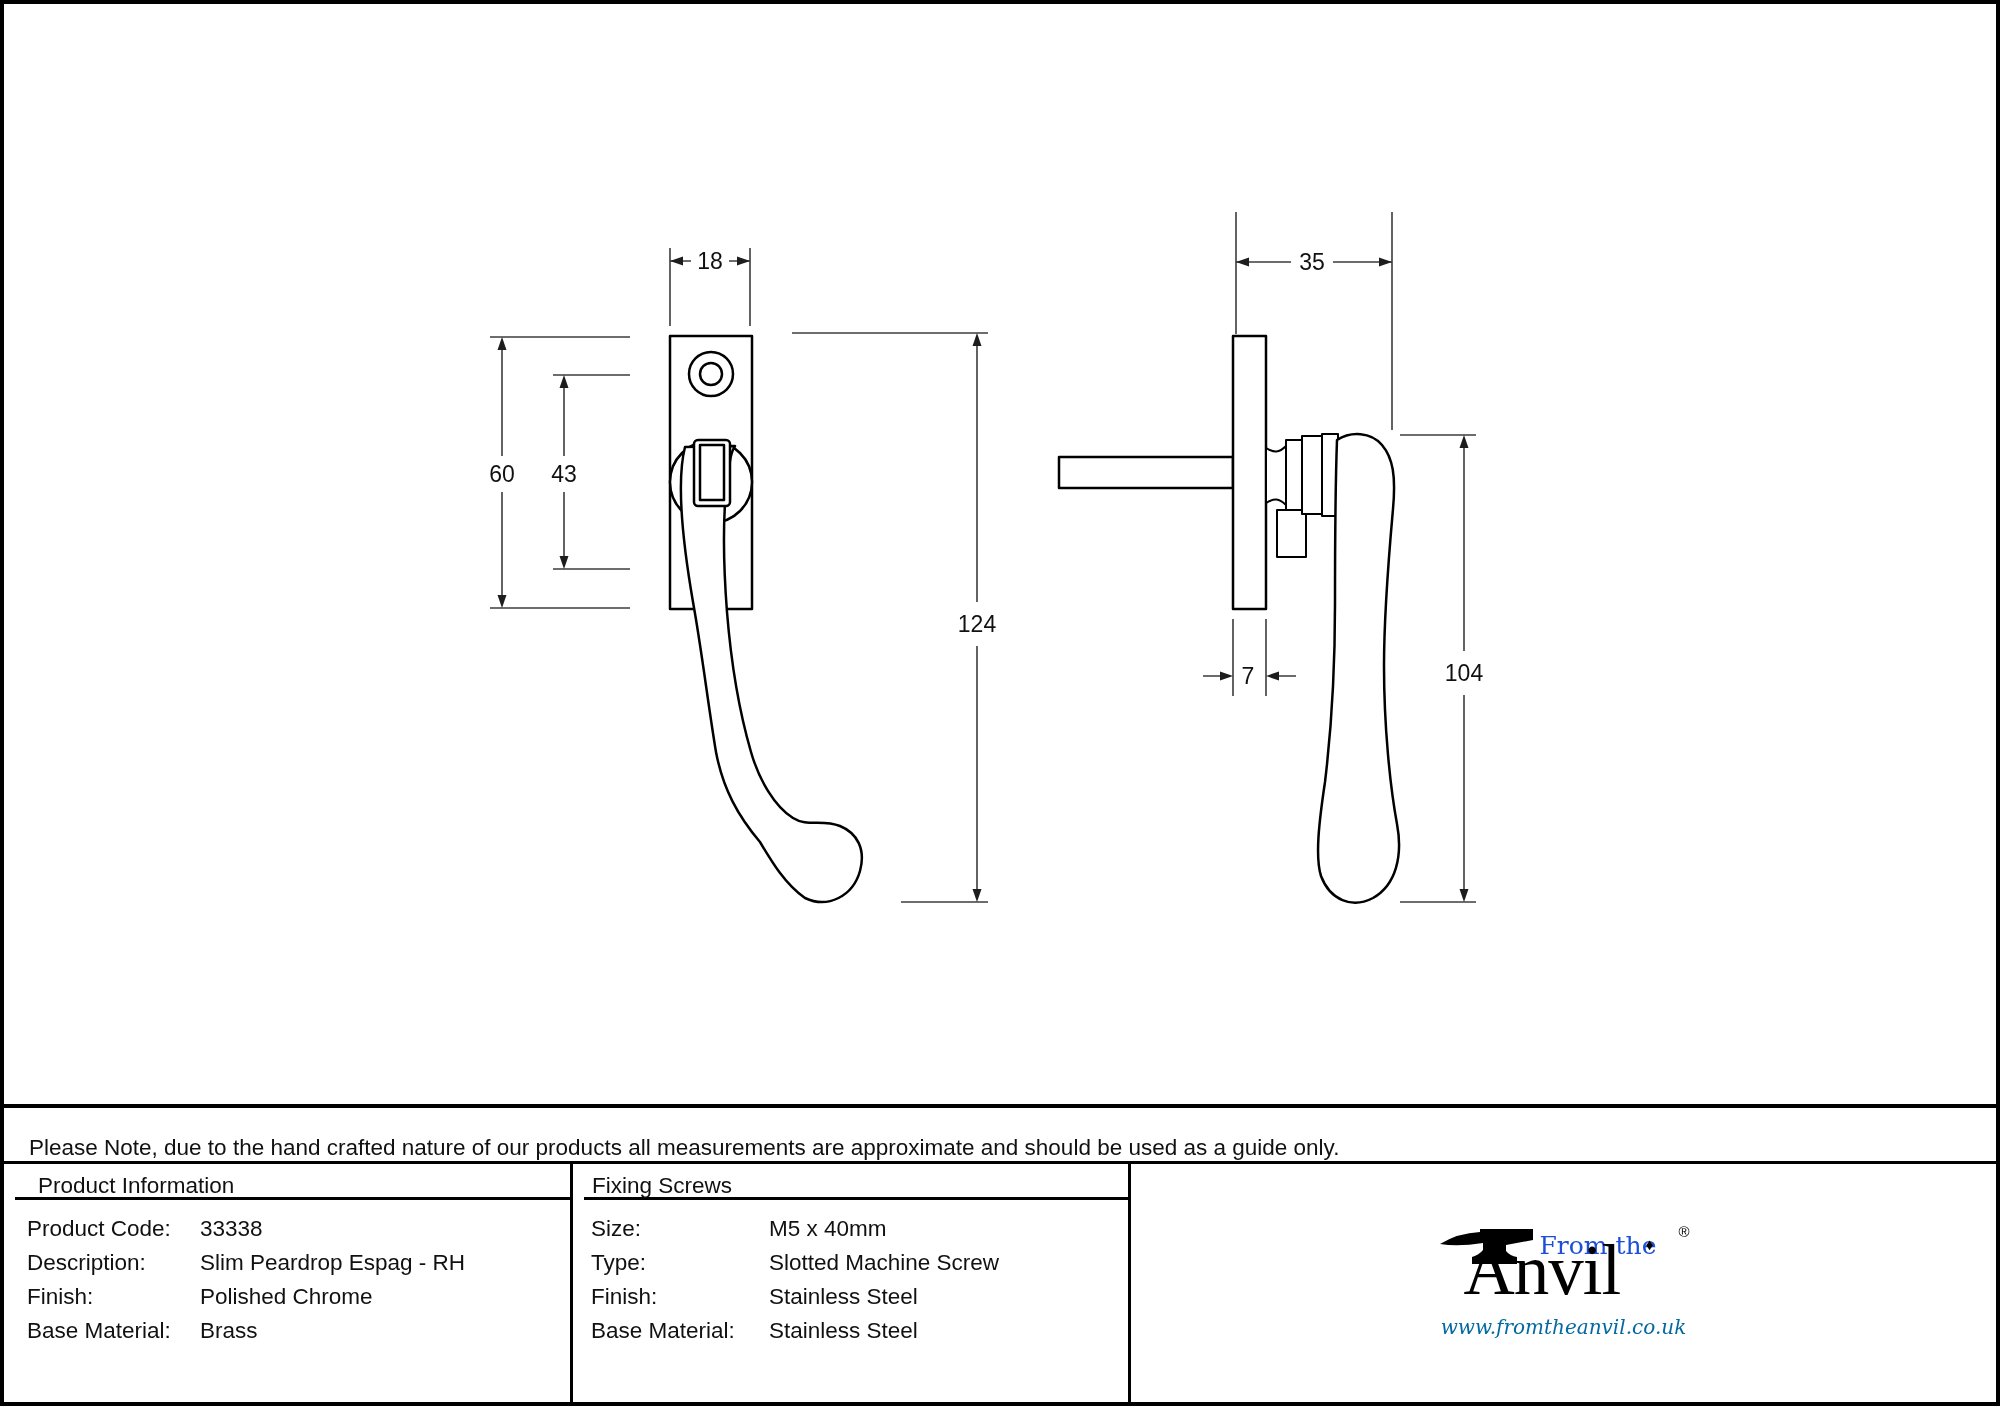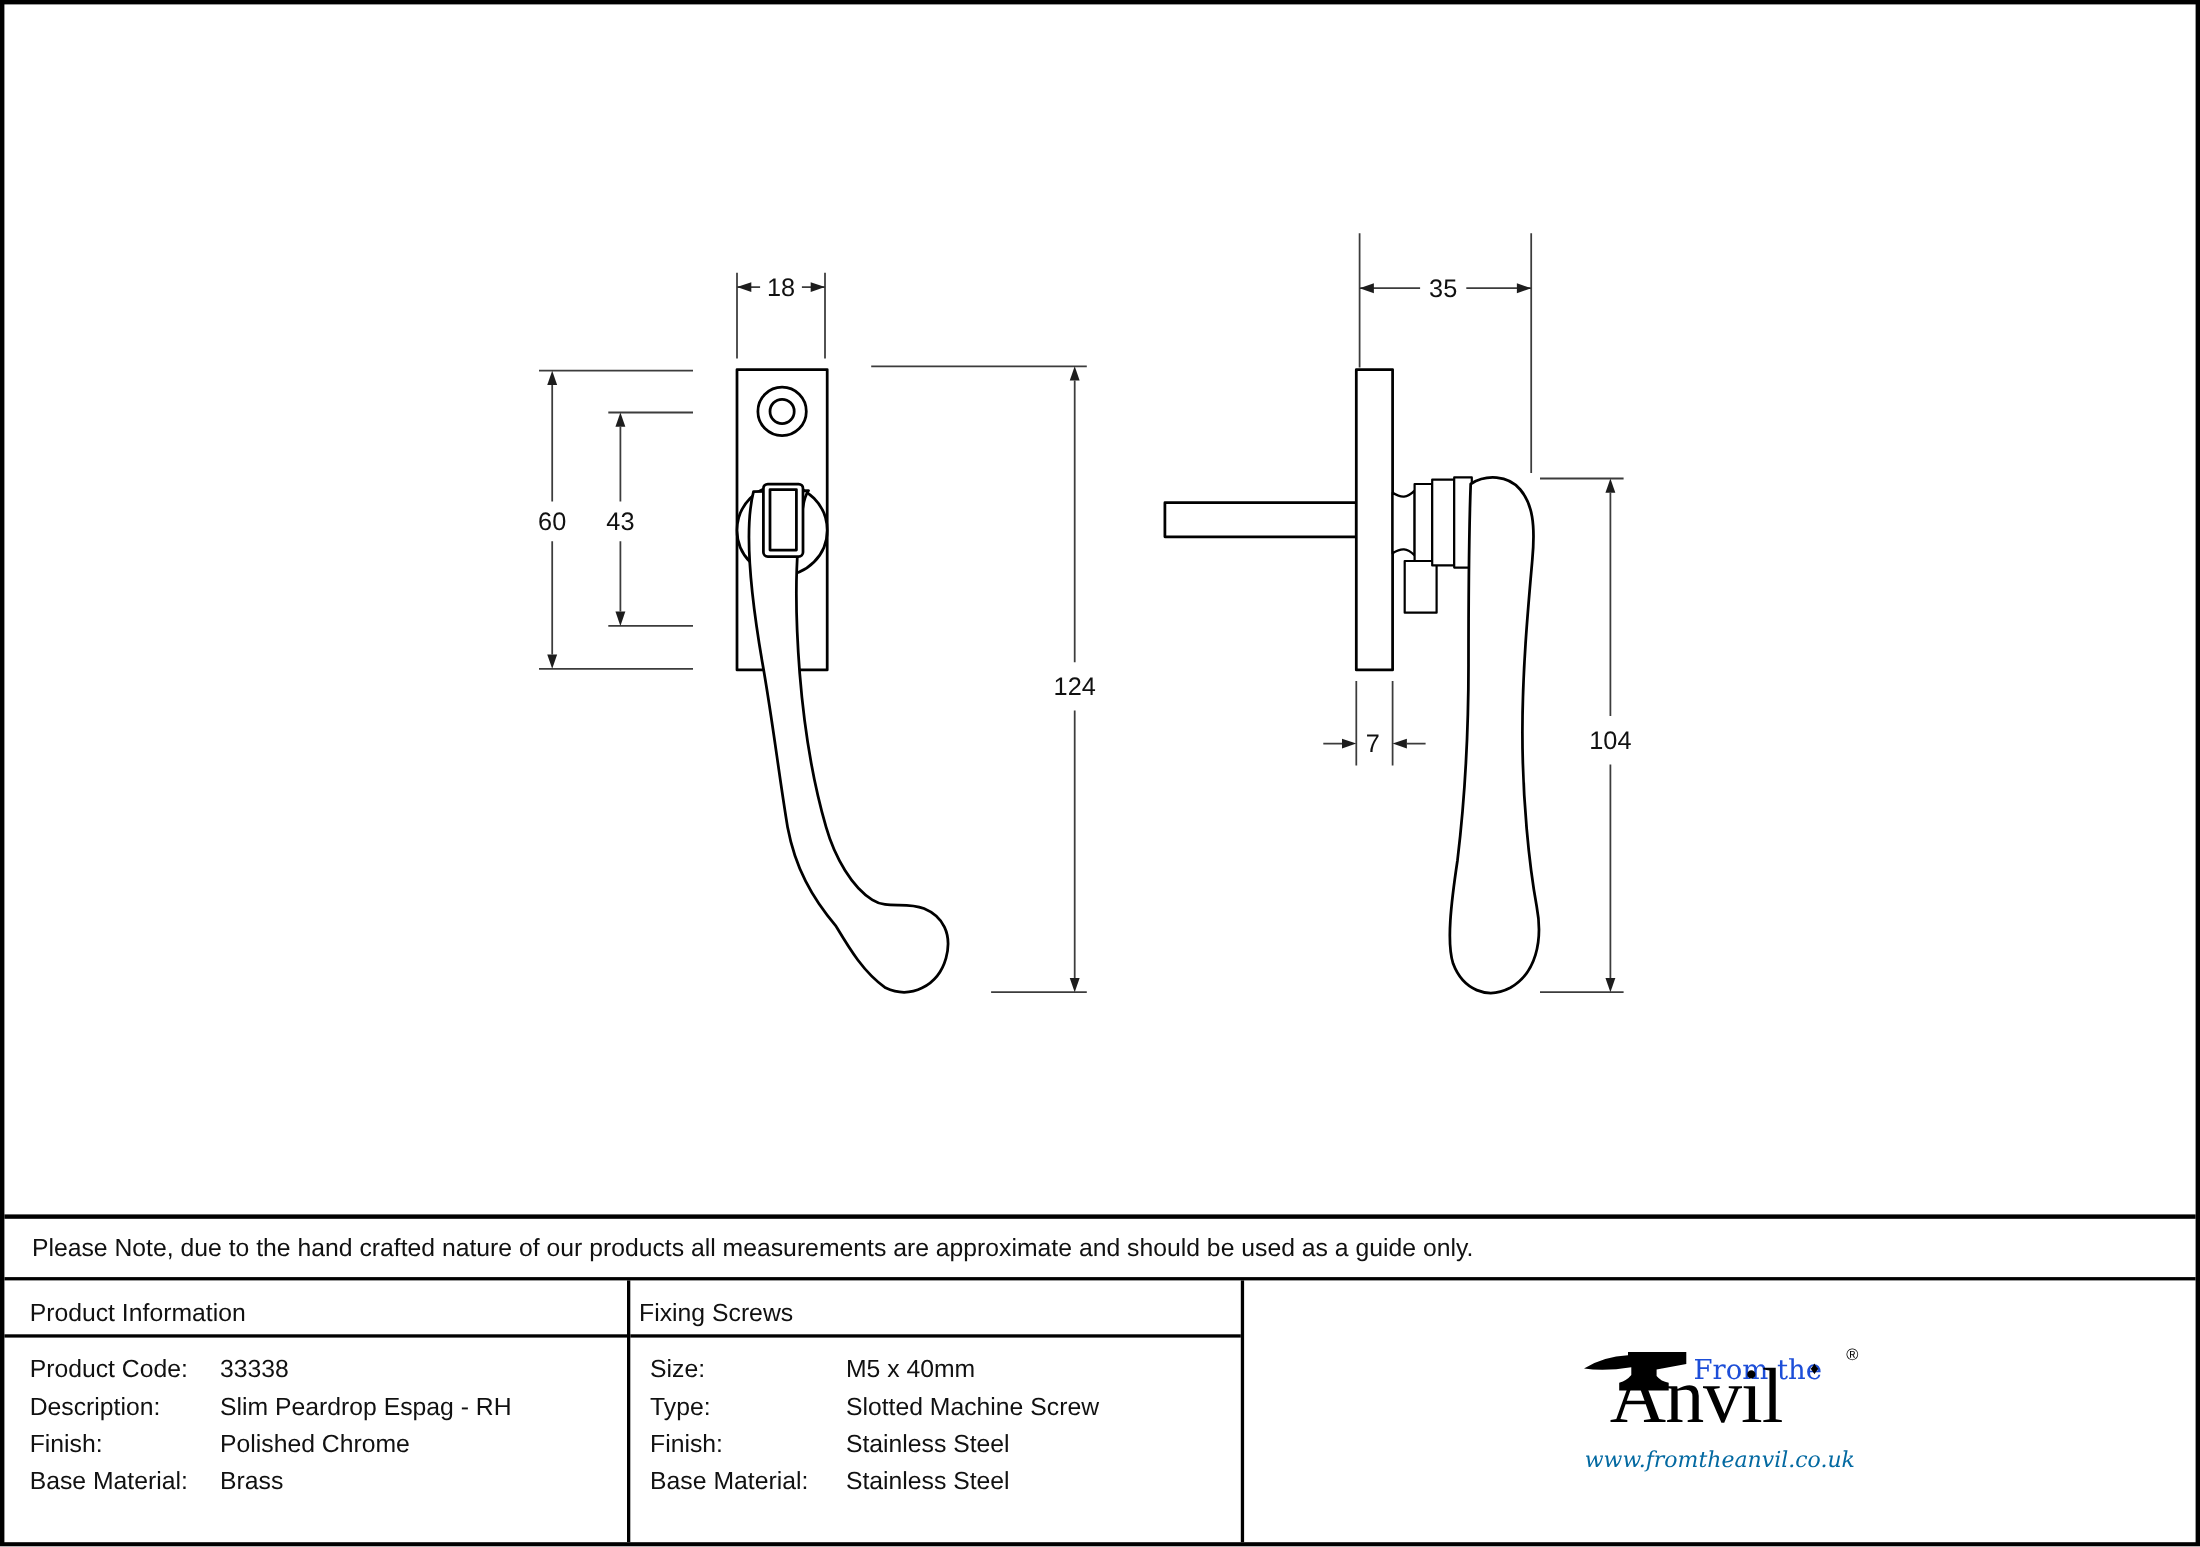--- a/index.html
+++ b/index.html
@@ -9,30 +9,30 @@
   svg.drawing { position:absolute; left:0; top:0; }
   .part { fill:#fff; stroke:#000; stroke-width:2.5; stroke-linejoin:round; }
   .part2 { fill:#fff; stroke:#000; stroke-width:2; stroke-linejoin:round; }
   .dim { stroke:#3c3c3c; stroke-width:1.6; fill:none; }
   .arr { fill:#1d1d1d; stroke:none; }
   text.dlabel { font-family:"Liberation Sans",sans-serif; font-size:23px; fill:#111;
                 text-anchor:middle; dominant-baseline:central; }
 
   .note-bar { position:absolute; left:0; top:1100px; width:1992px; height:60px; box-sizing:border-box;
               border-top:4px solid #000; border-bottom:3px solid #000;
-              display:flex; align-items:center; padding-left:25px; font-size:22.5px; }
+              display:flex; align-items:flex-end; padding-left:25px; font-size:22.5px; }
 
   .info-table { position:absolute; left:0; top:1160px; width:1992px; height:238px; display:flex; }
   .col { box-sizing:border-box; }
   .col.c1 { width:569px; border-right:3px solid #000; }
   .col.c2 { width:521px; border-right:3px solid #000; }
   .col.c3 { width:558px; border-right:3px solid #000; }
   .col.clogo { flex:1; display:flex; align-items:center; justify-content:center; }
-  .col-header { height:52px; box-sizing:border-box; border-bottom:3px solid #000;
-                display:flex; align-items:center; padding:10px 0 0 23px; font-size:22.5px; }
+  .col-header { height:36px; box-sizing:border-box; border-bottom:3px solid #000;
+                display:flex; align-items:center; padding:10px 0 0 23px; font-size:22.5px;margin-left:11px; }
   .col-body { padding:12px 0 0 23px; font-size:22.5px; line-height:34px; }
   .c3 .col-header { padding-left:8px; }
   .c3 .col-body { padding-left:18px; }
   .kv { display:flex; }
   .c1 .kv .k { width:173px; }
   .c3 .kv .k { width:178px; }
 
   .logo { position:relative; width:252px; height:112px; }
   .logo .anvil-glyph { position:absolute; left:0; top:0; }
   .logo .tagline { position:absolute; left:102px; top:4px; font-family:"DejaVu Serif",serif; font-size:25px; color:#1d4ed8; }

